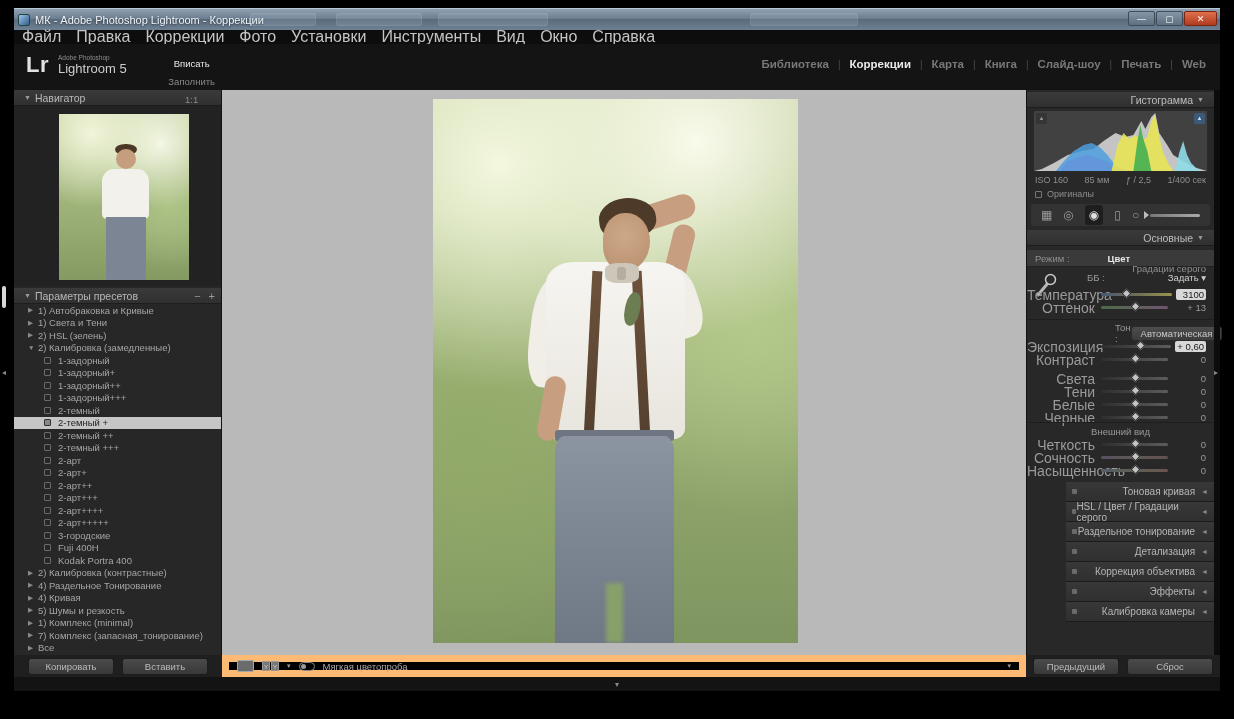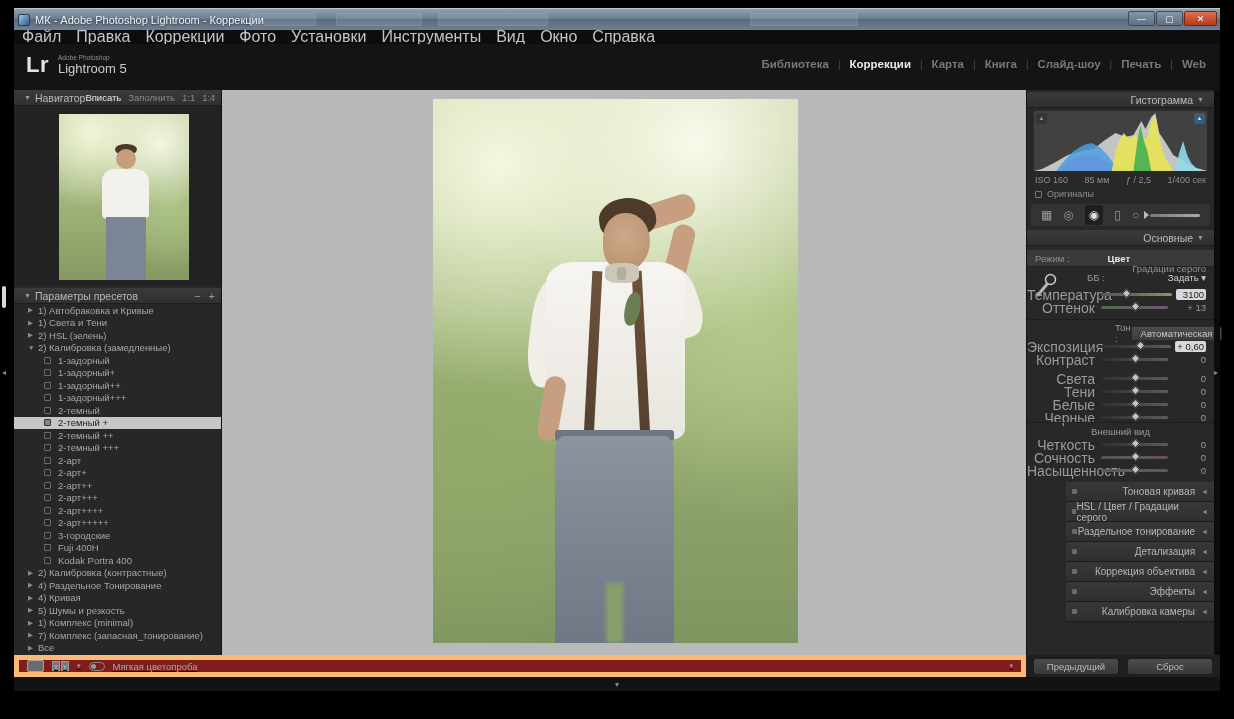--- a/index.html
+++ b/index.html
@@ -45,21 +45,21 @@
   .rightcol { width:188px; background:#282828; position:relative; border-left:1px solid #121212; }
   .edgestrip { width:6px; background:#0c0c0c; position:relative; }
   .edge-arrow { position:absolute; font-size:8px; color:#8a8a8a; }
 
   
   .phead { height:16px; display:flex; align-items:center; padding:0 6px; font-size:10.5px;
     color:#b9b9b9; background:linear-gradient(180deg,#3a3a3a,#303030); border-bottom:1px solid #1d1d1d; }
   .tri { font-size:7px; color:#9a9a9a; margin:0 4px; }
 
   
-  .nav-opts { margin-left:auto; display:flex; gap:7px; align-items:center; }
+  .nav-opts { margin-left:auto; display:flex; gap:7px; align-items:center;flex-direction:column; }
   .nav-opt { font-size:9.5px; color:#8a8a8a; }
   .nav-opt.active { color:#e8e8e8; }
   .nav-thumb-wrap { height:180px; background:#222; position:relative; }
   .nav-thumb { position:absolute; left:45px; top:8px; width:130px; height:166px; overflow:hidden;
     background:
       radial-gradient(circle at 25% 12%, rgba(244,248,222,.95), transparent 42%),
       radial-gradient(circle at 78% 18%, rgba(250,252,238,.9), transparent 38%),
       radial-gradient(circle at 85% 55%, rgba(176,198,136,.85), transparent 45%),
       linear-gradient(180deg,#c3cf9f 0%,#a4b87e 45%,#859a62 100%); }
   .mini-shirt { position:absolute; left:33%; top:33%; width:36%; height:30%; background:#f3f1ec; border-radius:25% 25% 10% 10%; }
@@ -155,22 +155,22 @@
   .collapsed-panels { position:absolute; left:0; right:0; top:392px;padding-left:39px; }
   .cpanel { height:20px; display:flex; align-items:center; background:linear-gradient(180deg,#383838,#2f2f2f);
     border-bottom:1px solid #1c1c1c; padding:0 6px; }
   .cpanel .dotl { width:5px; height:5px; background:#6a6a6a; border-radius:1px; }
   .cpanel .cp-label { margin-left:auto; font-size:10px; color:#b5b5b5; }
   .cpanel .cp-arr { font-size:7px; color:#8a8a8a; margin-left:6px; }
 
   
   .toolband { position:absolute; left:0; top:647px; width:100%; height:22px; display:flex; }
   .tb-left { width:208px; background:#1f1f1f; display:flex; align-items:center; justify-content:center; gap:8px; }
-  .tb-center { flex:1; background:#7f1d1d; border:5px solid #fdba74; display:flex; align-items:center;
-    gap:8px; padding:0 8px;text-decoration:underline; }
+  .tb-center { flex:1; background:#000000; border:7px solid #fdba74; display:flex; align-items:center;
+    gap:8px; padding:0 8px; }
   .tb-right { width:194px; background:#1f1f1f; display:flex; align-items:center; justify-content:center; gap:8px; }
   .gbtn { background:linear-gradient(180deg,#4b4b4b,#383838); border:1px solid #1c1c1c; border-radius:3px;
     color:#bbbbbb; font-size:9.5px; padding:2px 0; width:86px; text-align:center; }
   .view-ico { width:17px; height:12px; border:1px solid #a5a5a5; border-radius:2px; background:#6b6b6b; }
   .ba-ico { display:flex; gap:1px; }
   .ba-ico span { width:8px; height:10px; background:#777; border:1px solid #999; font-size:6px; color:#ddd;
     text-align:center; line-height:10px; }
   .dd { font-size:7px; color:#9a9a9a; }
   .switch { width:16px; height:9px; border:1px solid #888; border-radius:5px; position:relative; }
   .switch::before { content:""; position:absolute; left:1px; top:1px; width:5px; height:5px; background:#999; border-radius:50%; }
@@ -593,20 +593,24 @@
           </div>
         </div>
     </div>
 
     <div class="edgestrip">
       <span class="edge-arrow" style="left:0; top:278px;">▸</span>
     </div>
   </div>
 
   <div class="toolband">
+    <div class="tb-left">
+      <div class="gbtn">Копировать</div>
+      <div class="gbtn">Вставить</div>
+    </div>
     <div class="tb-center">
       <div class="view-ico"></div>
       <div class="ba-ico">
           <span>Y</span>
           <span>Y</span>
         </div>
       <span class="dd">▾</span>
       <div class="switch"></div>
       <span class="tb-label">Мягкая цветопроба</span>
       <span class="tb-spacer"></span>

